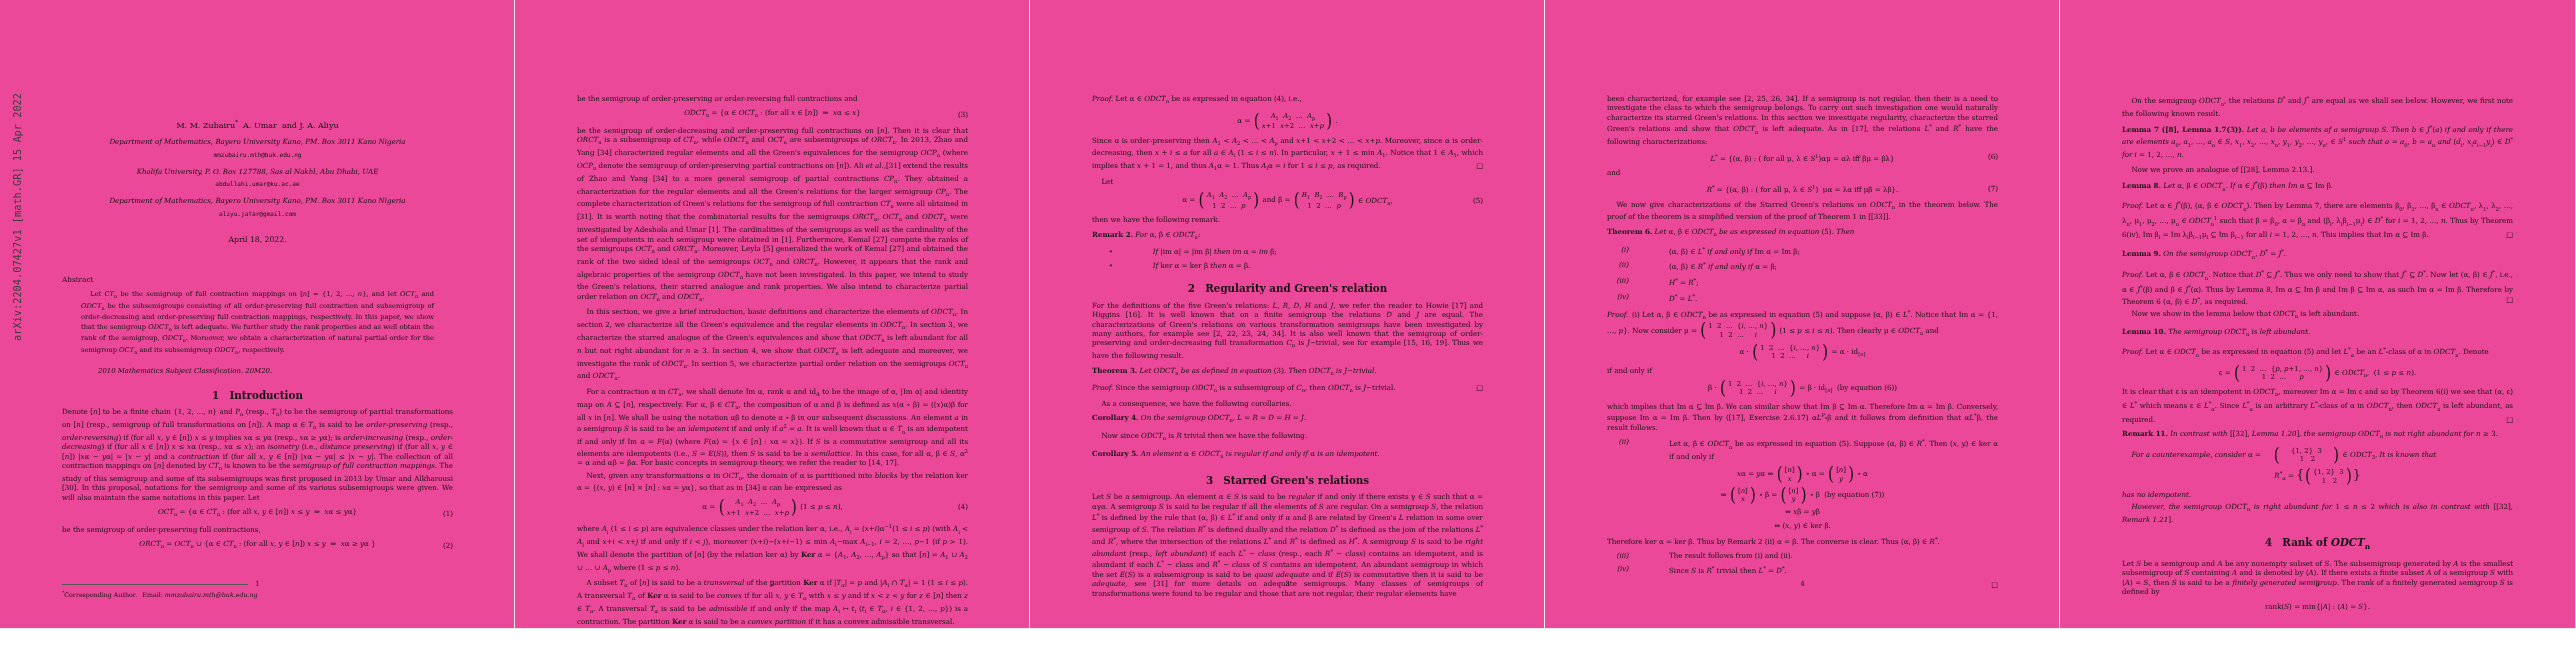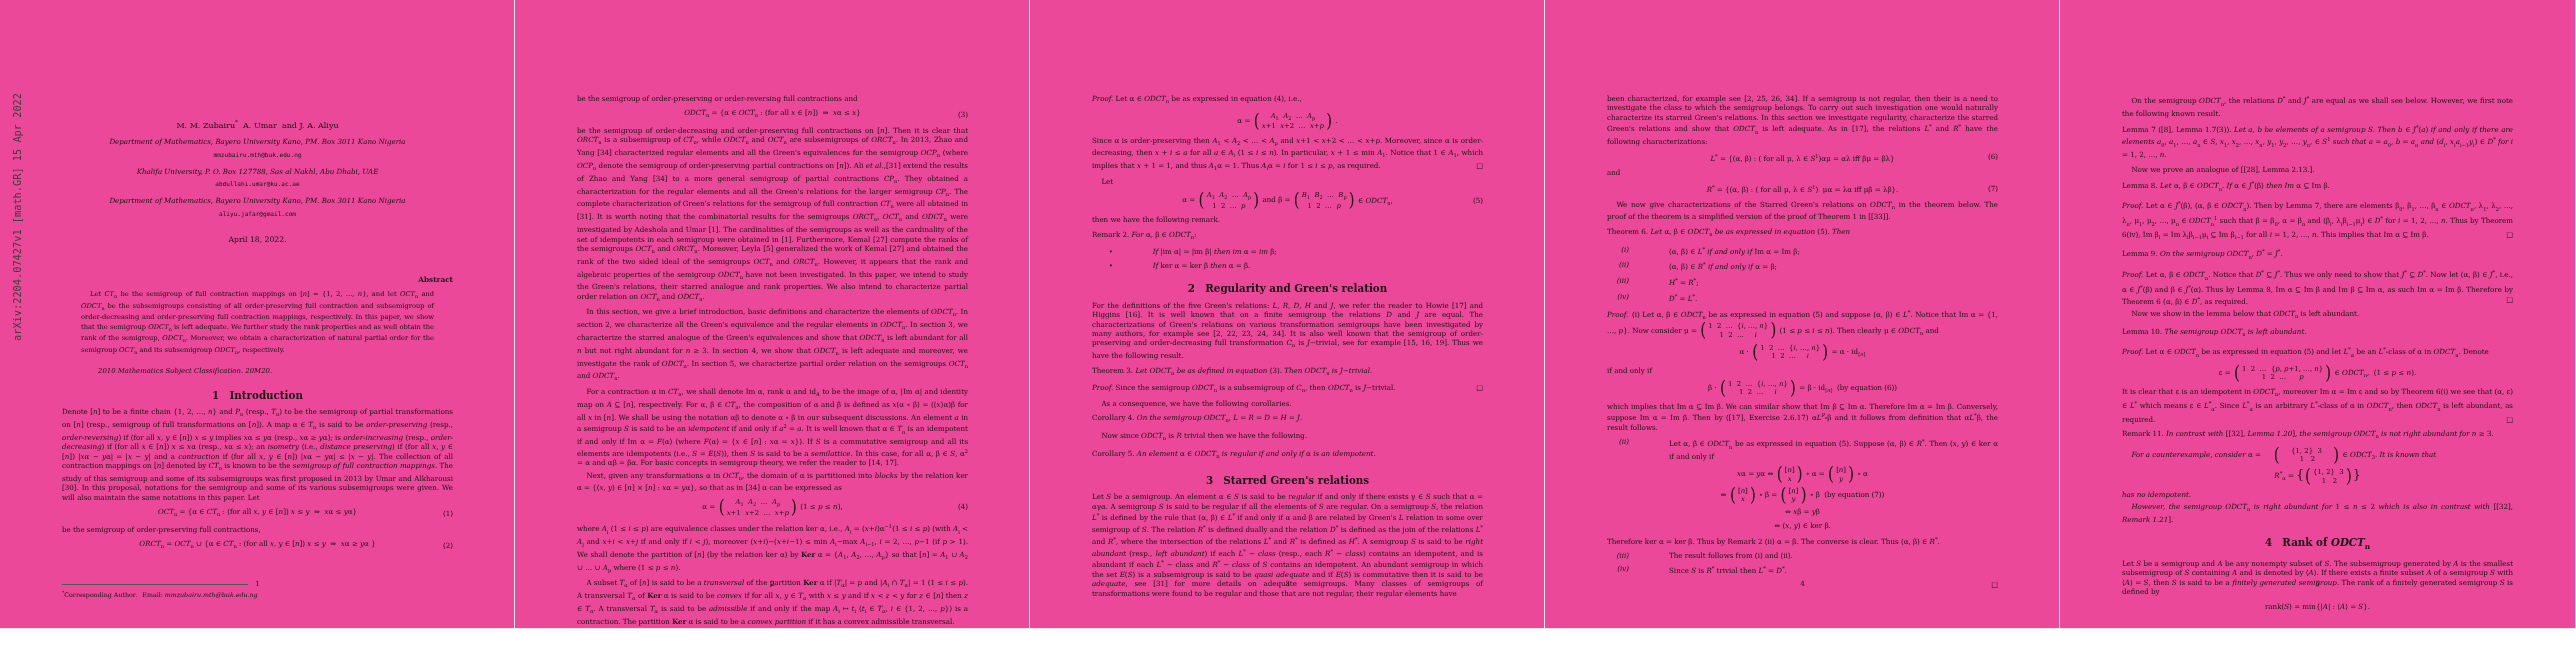--- a/index.html
+++ b/index.html
@@ -10,30 +10,30 @@
   .page[data-pageno="1"] .content{top:118px;}
   .page[data-pageno="2"] .content,.page[data-pageno="3"] .content,
   .page[data-pageno="4"] .content,.page[data-pageno="5"] .content{top:91px;}
 
   
   .b-title{font-size:12.5px;line-height:16.7px;text-align:center;margin-bottom:19px;}
   .b-auth{text-align:center;font-size:8px;margin-bottom:2.2px;}
   .b-affil{text-align:center;font-style:italic;font-size:7.1px;margin-top:7.2px;}
   .b-mono{text-align:center;font-family:"DejaVu Sans Mono","Liberation Mono",monospace;font-size:6.1px;margin-top:3.3px;}
   .b-date{text-align:center;font-size:7.7px;margin-top:17px;}
-  .b-ah{text-align:right;font-weight:bold;font-size:7.3px;margin-top:31px;}
+  .b-ah{text-align:left;font-weight:normal;font-size:7.3px;margin-top:31px;}
   .b-abs{margin:5.6px 19px 0 19px;font-size:6.7px;line-height:9.2px;text-align:justify;text-indent:9px;}
   .b-msc{margin-top:10px;font-size:6.9px;margin-left:36px;}
 
   .b-h{font-size:10.3px;font-weight:bold;margin:14px 0 7.2px 0;text-align:center;}
   .b-p,.b-pi,.b-thm,.b-mp{text-align:justify;margin:2.8px 0;}
   .b-pi{text-indent:9.4px;}
   .b-mp.ind{text-indent:9.4px;}
   .b-thm{margin:5px 0;}
-  .b-thm b{font-weight:normal;}
+  .b-thm b{font-weight:bold;}
   .b-eq{margin:5px 0;}
   .eqline{position:relative;text-align:center;margin:3.9px 0;}
   .tag{position:absolute;right:0;top:50%;transform:translateY(-50%);}
   .mat{display:inline-flex;align-items:center;vertical-align:middle;margin:0 1.1px;}
   .mrows{display:inline-flex;flex-direction:column;padding:0 2.2px;text-align:center;}
   .mrow{line-height:8.3px;white-space:nowrap;font-size:6.9px;}
   .paren{font-size:15px;font-weight:200;line-height:1;transform:scaleY(1.25);}
   .bb{font-size:12.2px;vertical-align:middle;font-weight:200;}
   .b-b{display:flex;margin:3.9px 0 3.9px 16.7px;}
   .blt{width:9px;flex:none;}

